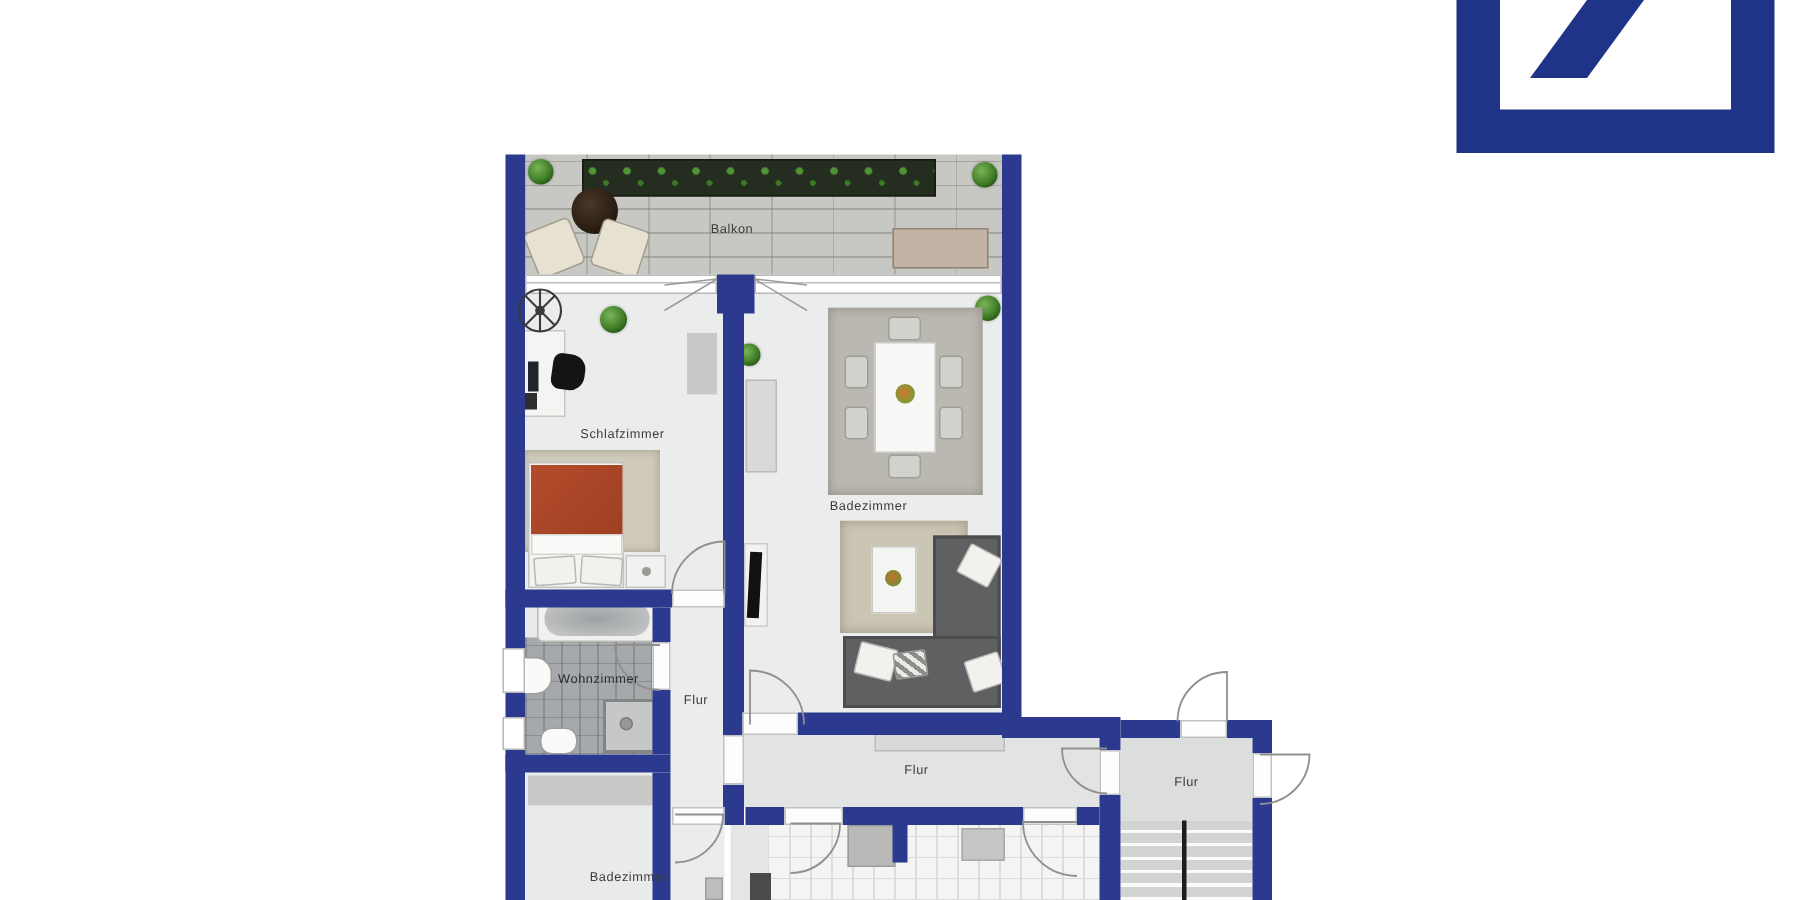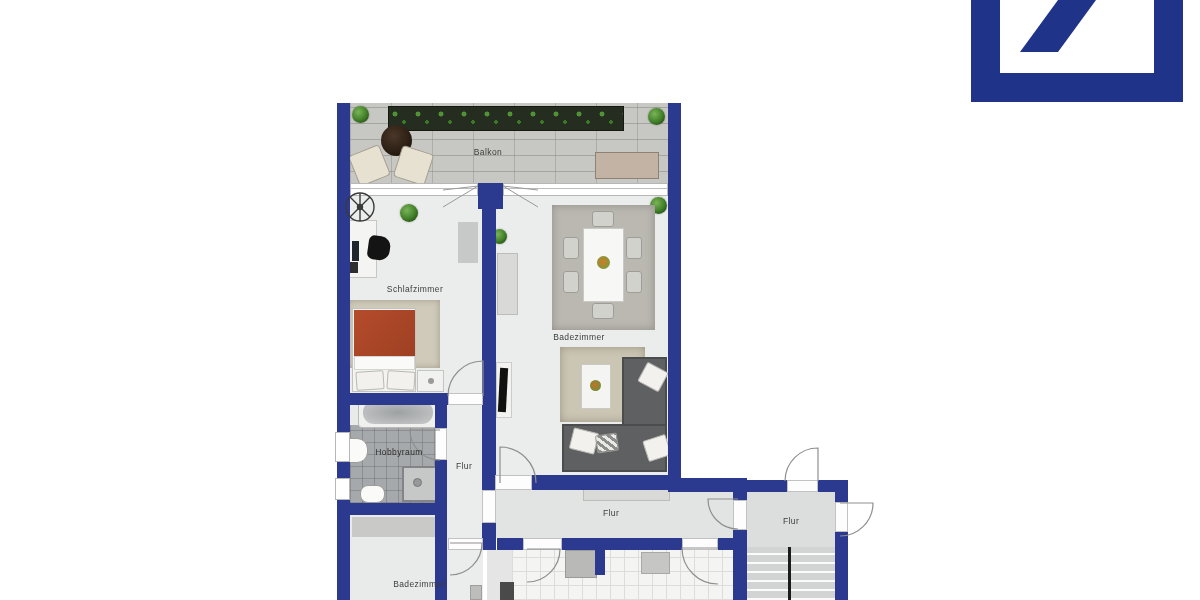--- a/index.html
+++ b/index.html
@@ -207,21 +207,21 @@
     <g stroke="#3a3a3a" fill="none" stroke-width="1.4">
       <circle cx="360" cy="207" r="14"></circle>
       <path d="M350,197 L370,217 M370,197 L350,217 M360,193 L360,221"></path>
       <circle cx="360" cy="207" r="2.5" fill="#3a3a3a"></circle>
     </g>
   </svg>
 
   <span class="lbl" style="left:488px;top:152px;">Balkon</span>
   <span class="lbl" style="left:415px;top:289px;">Schlafzimmer</span>
   <span class="lbl" style="left:579px;top:337px;">Badezimmer</span>
-  <span class="lbl" style="left:399px;top:452px;color:#2e2e2e;">Hobbyraum</span>
+  <span class="lbl" style="left:399px;top:452px;color:#2e2e2e;">Wohnzimmer</span>
   <span class="lbl" style="left:464px;top:466px;">Flur</span>
   <span class="lbl" style="left:611px;top:513px;">Flur</span>
   <span class="lbl" style="left:791px;top:521px;">Flur</span>
   <span class="lbl" style="left:419px;top:584px;">Badezimmer</span>
 
   <div class="logo-frame"></div>
   <svg class="overlay" width="1200" height="600" viewBox="0 0 1200 600">
     <polygon points="1020,52 1058,52 1096,0 1058,0" fill="#1f3389"></polygon>
   </svg>
 

